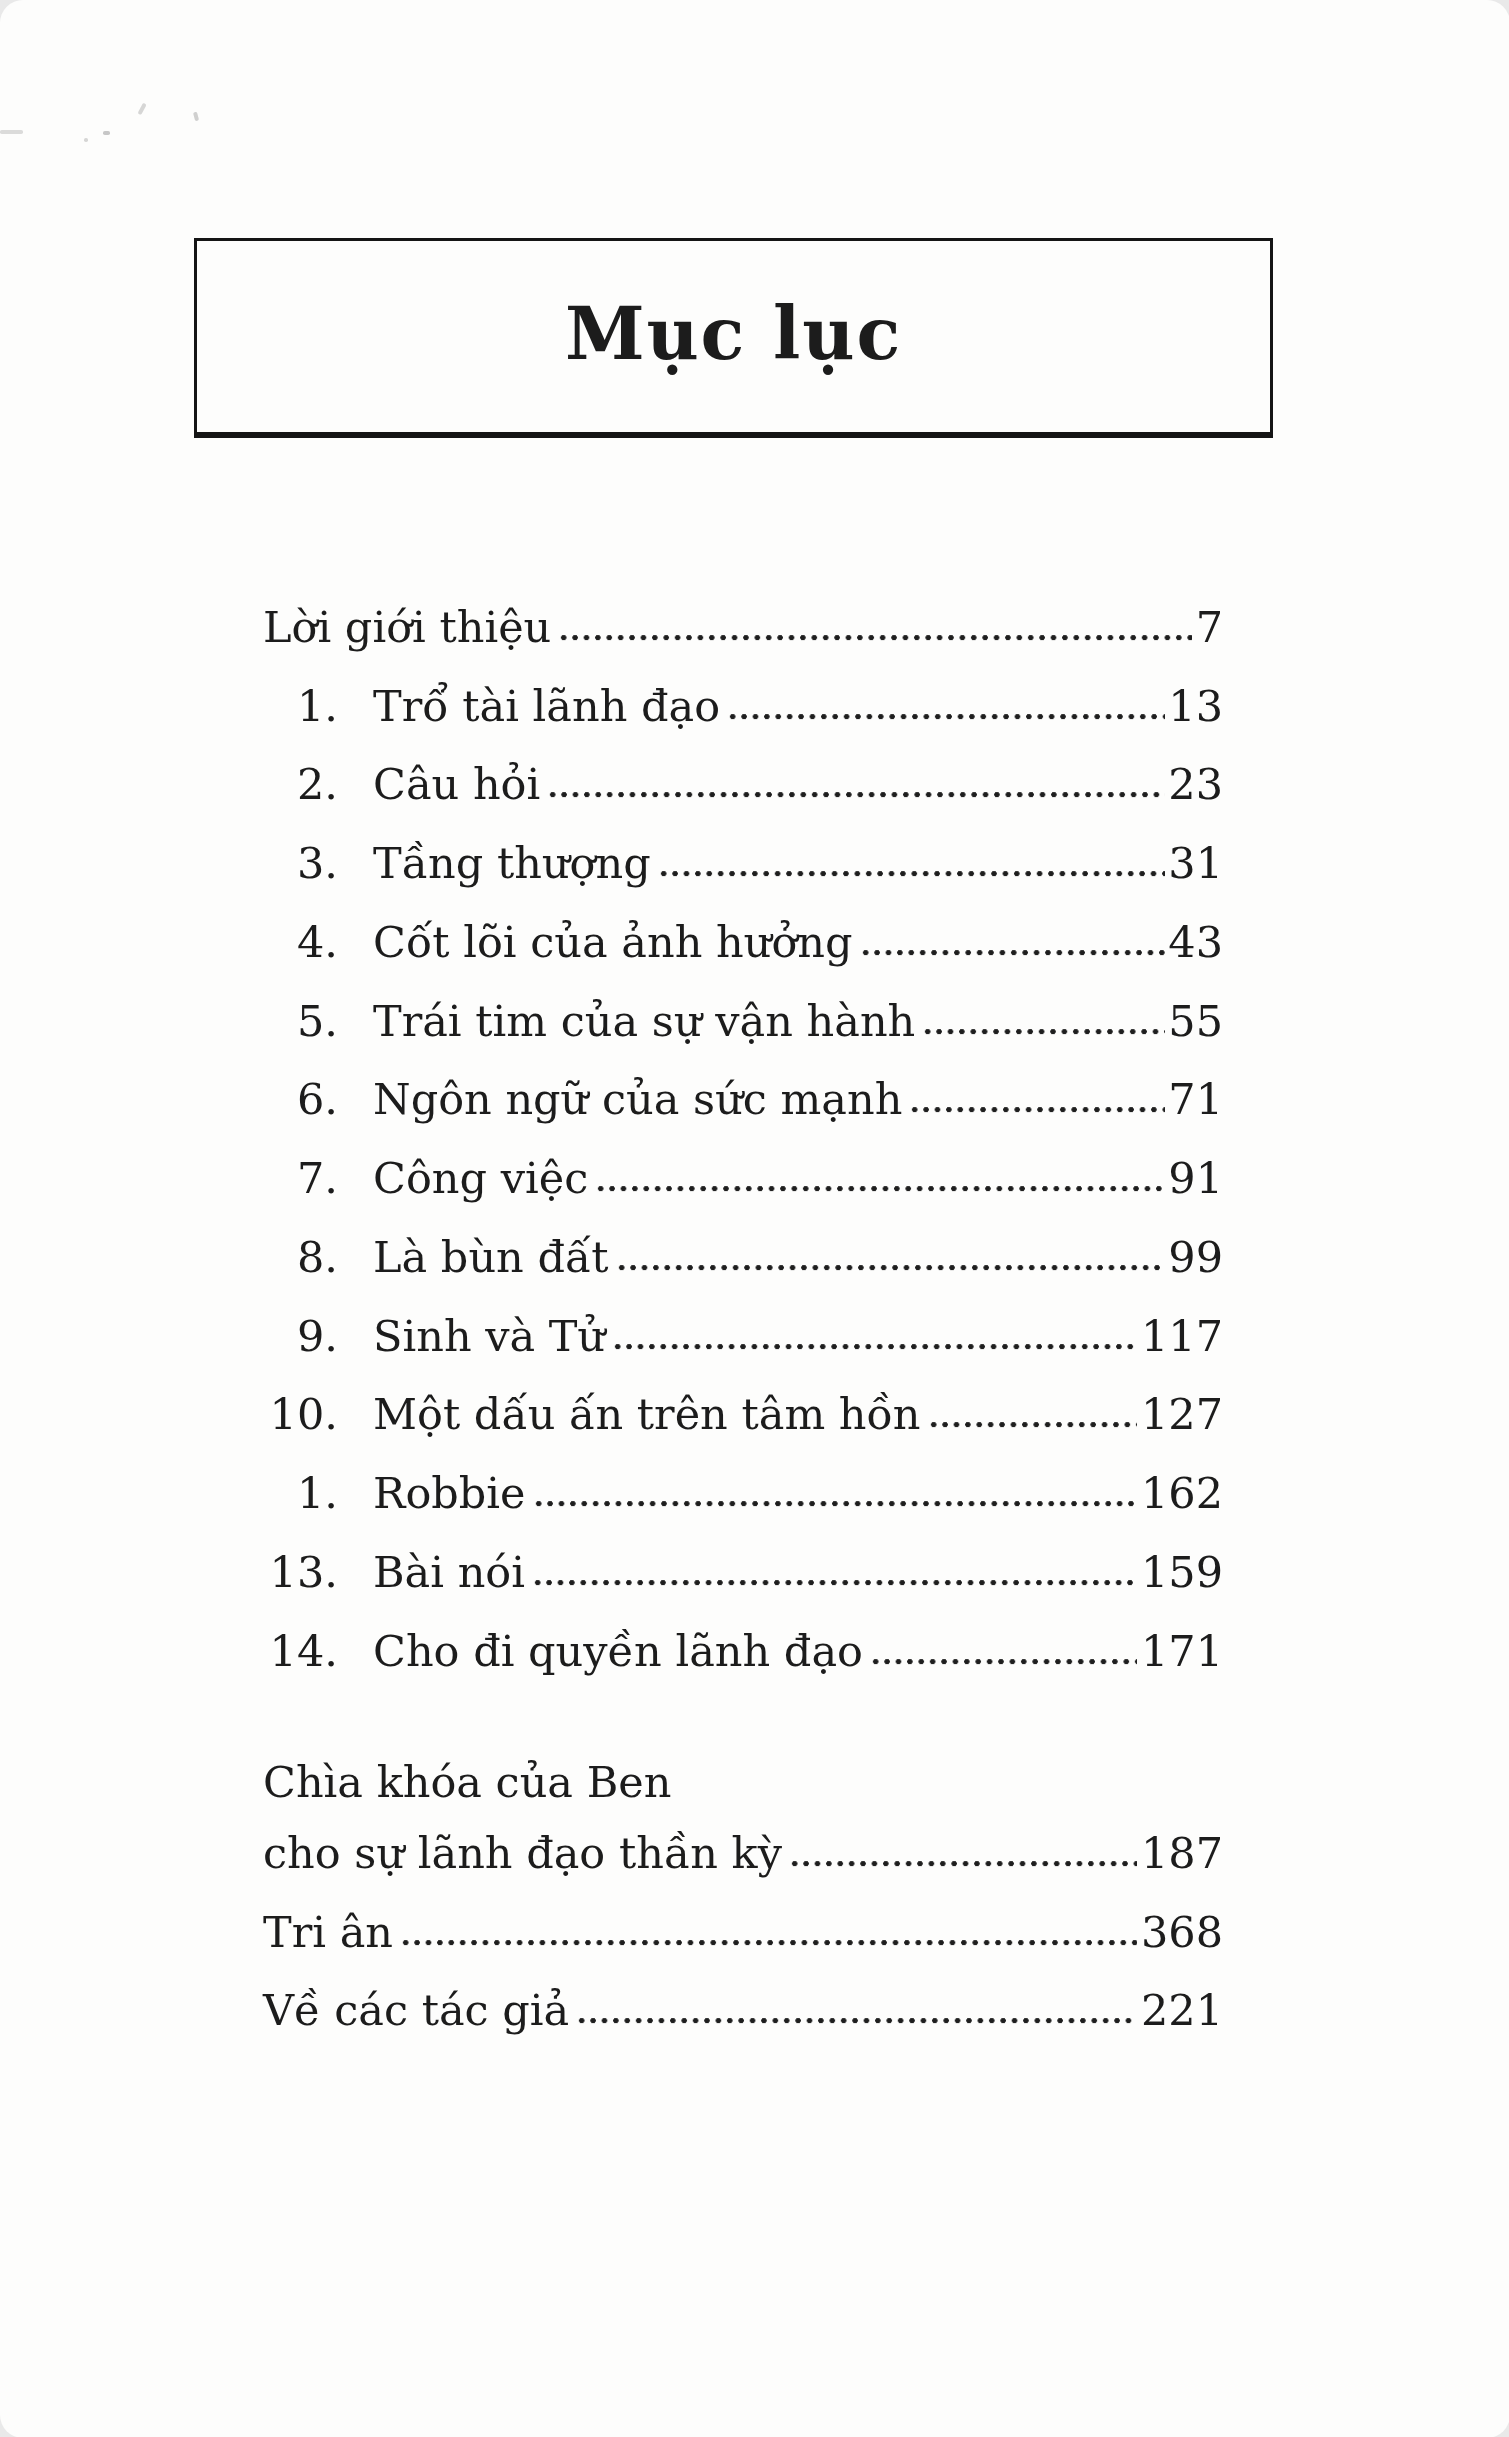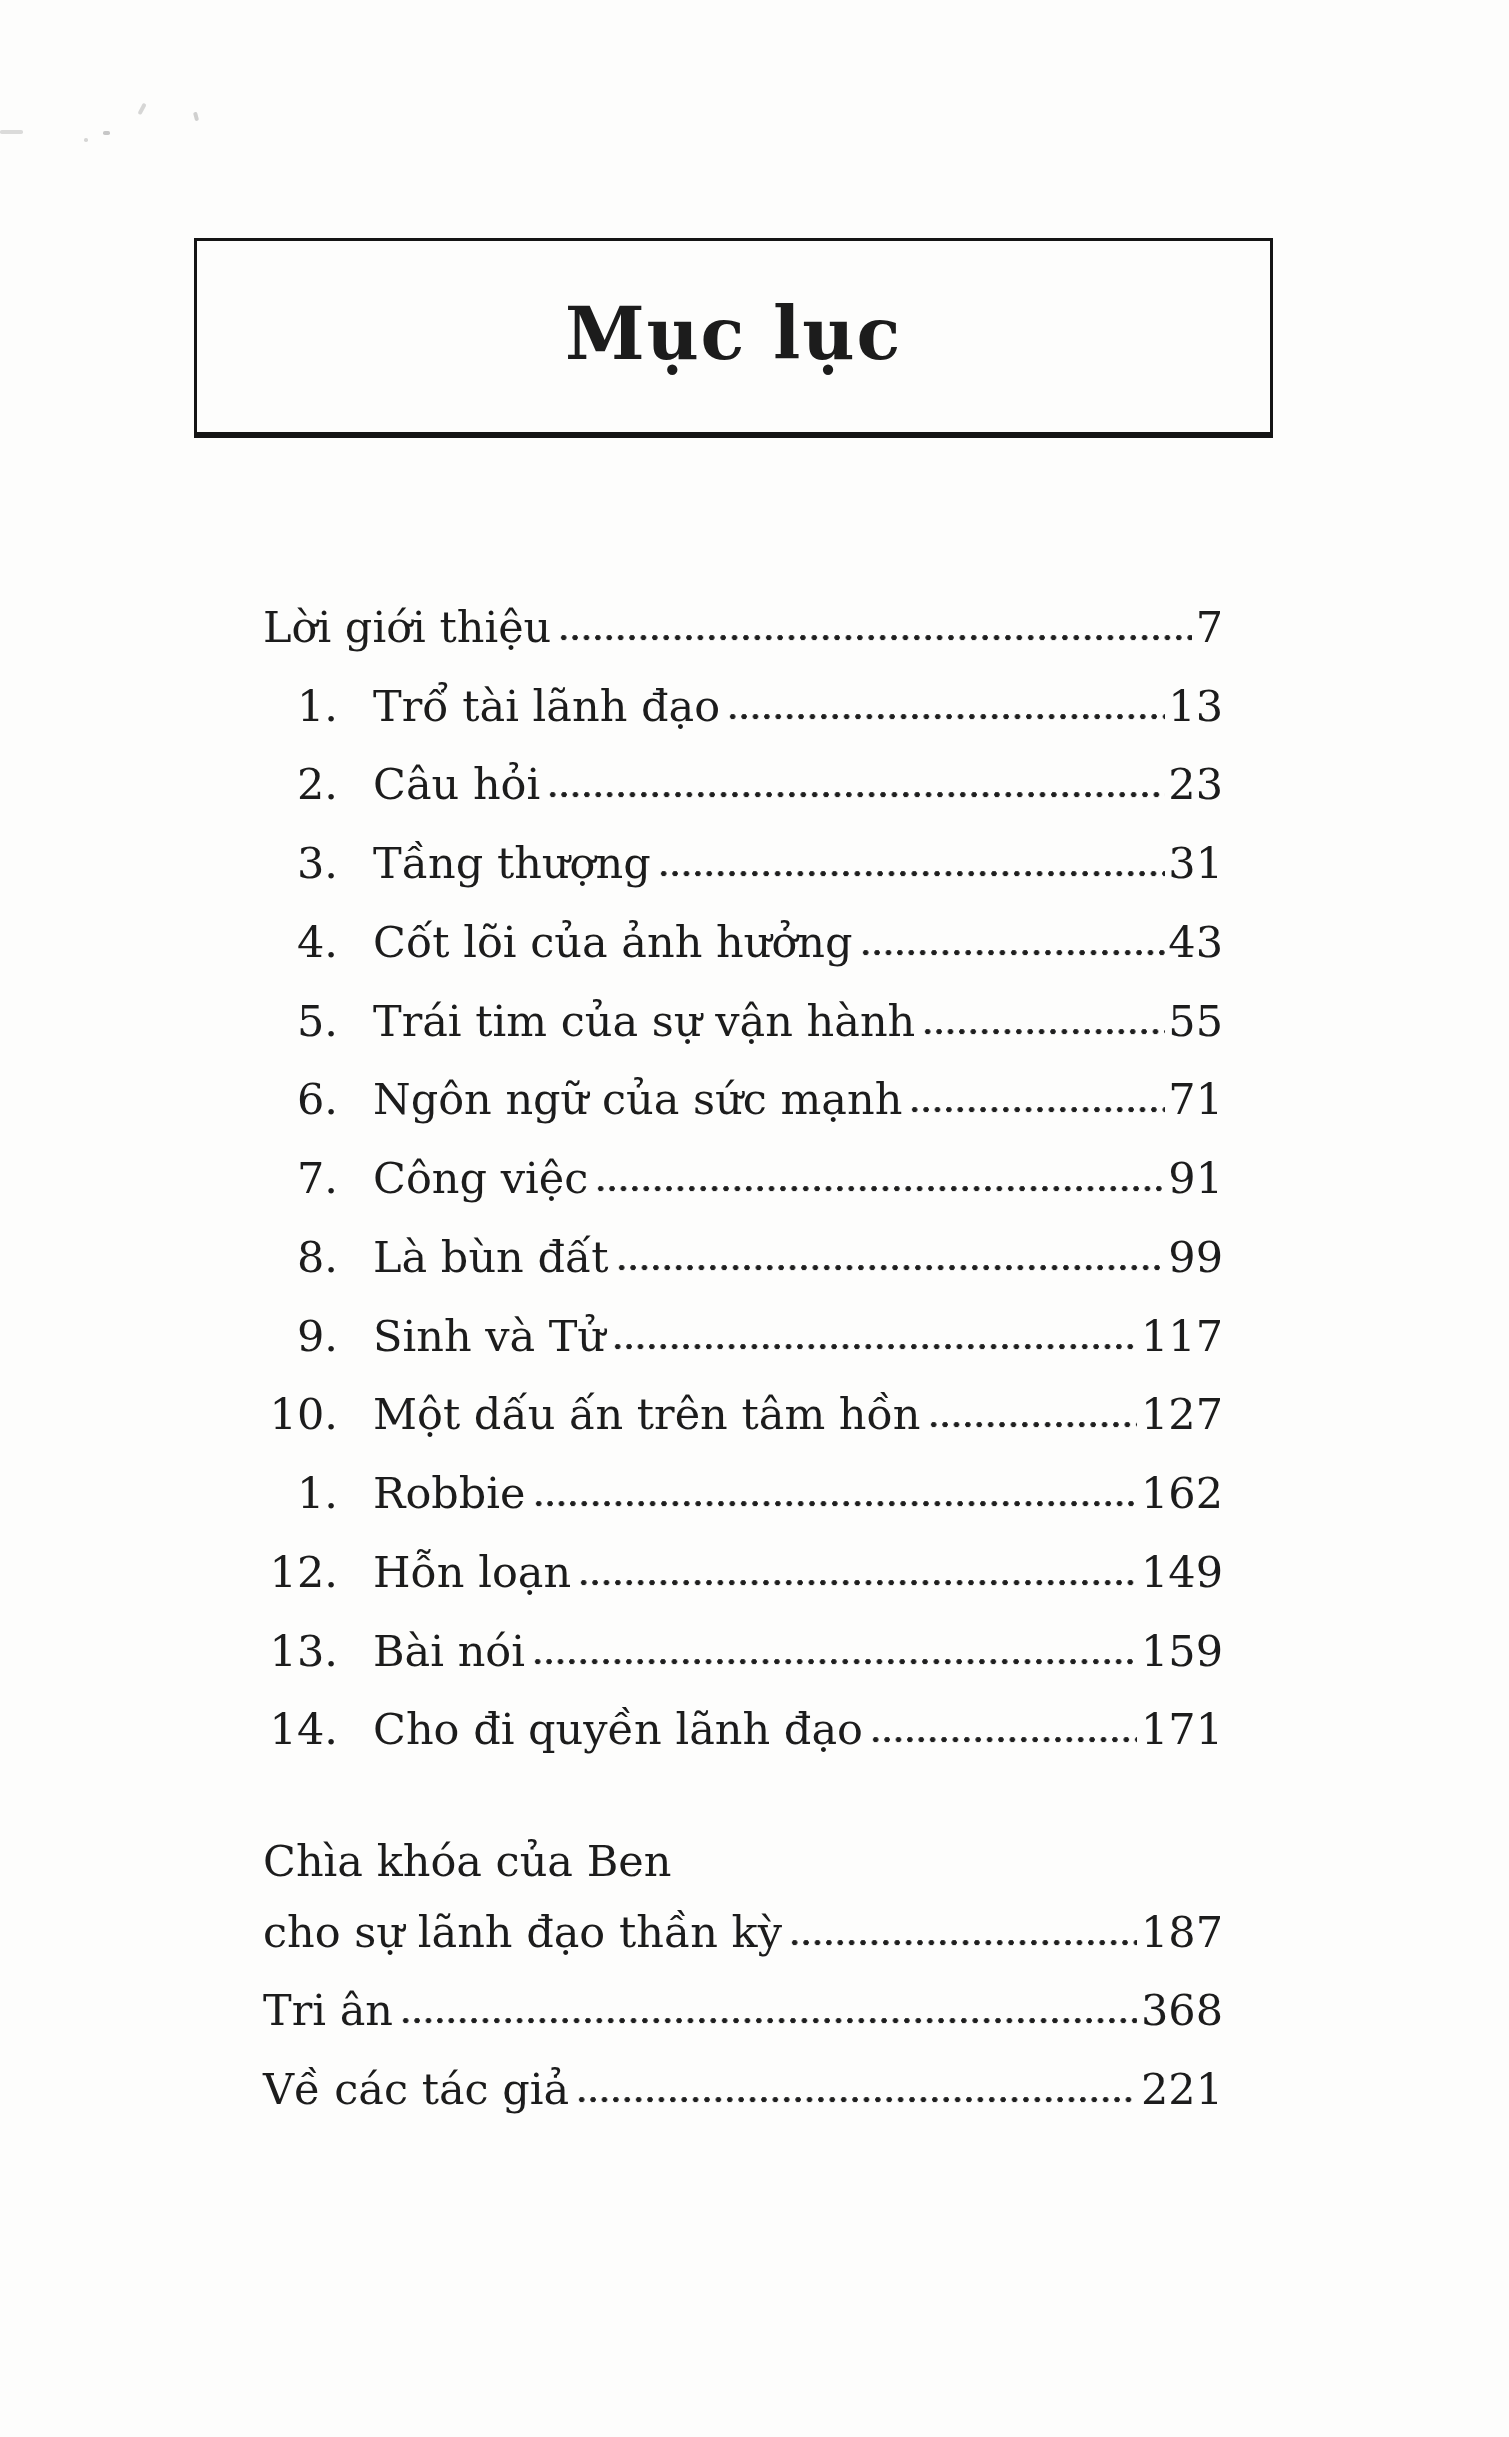--- a/index.html
+++ b/index.html
@@ -9,20 +9,21 @@
   }
   .page {
     position: relative;
     width: 1510px;
     height: 2438px;
     margin: 0 auto;
     background: #fdfdfc;
     overflow: hidden;
     font-family: "DejaVu Serif", "Liberation Serif", serif;
     color: #1c1c1c;
+    border-radius: 23px;
   }
 
   
   .artifact {
     position: absolute;
     background: #9a9a9a;
     opacity: .55;
     border-radius: 1.8px;
   }
   .artifact.a1 { left: 0;   top: 130px; width: 23px; height: 3.5px; opacity:.35; }
@@ -182,26 +183,20 @@
           <span class="leader"></span>
           <span class="pagenum">127</span>
         </div>
         <div class="toc-row chapter-row">
           <span class="num">1.</span>
           <span class="label">Robbie</span>
           <span class="leader"></span>
           <span class="pagenum">162</span>
         </div>
         <div class="toc-row chapter-row">
-          <span class="num">12.</span>
-          <span class="label">Hỗn loạn</span>
-          <span class="leader"></span>
-          <span class="pagenum">149</span>
-        </div>
-        <div class="toc-row chapter-row">
           <span class="num">13.</span>
           <span class="label">Bài nói</span>
           <span class="leader"></span>
           <span class="pagenum">159</span>
         </div>
         <div class="toc-row chapter-row">
           <span class="num">14.</span>
           <span class="label">Cho đi quyền lãnh đạo</span>
           <span class="leader"></span>
           <span class="pagenum">171</span>

